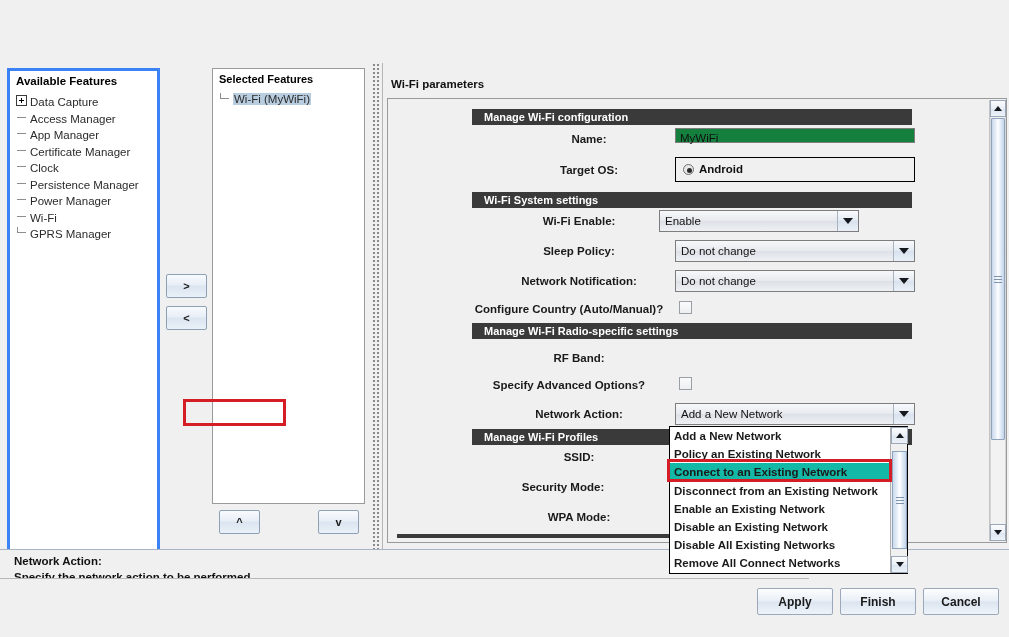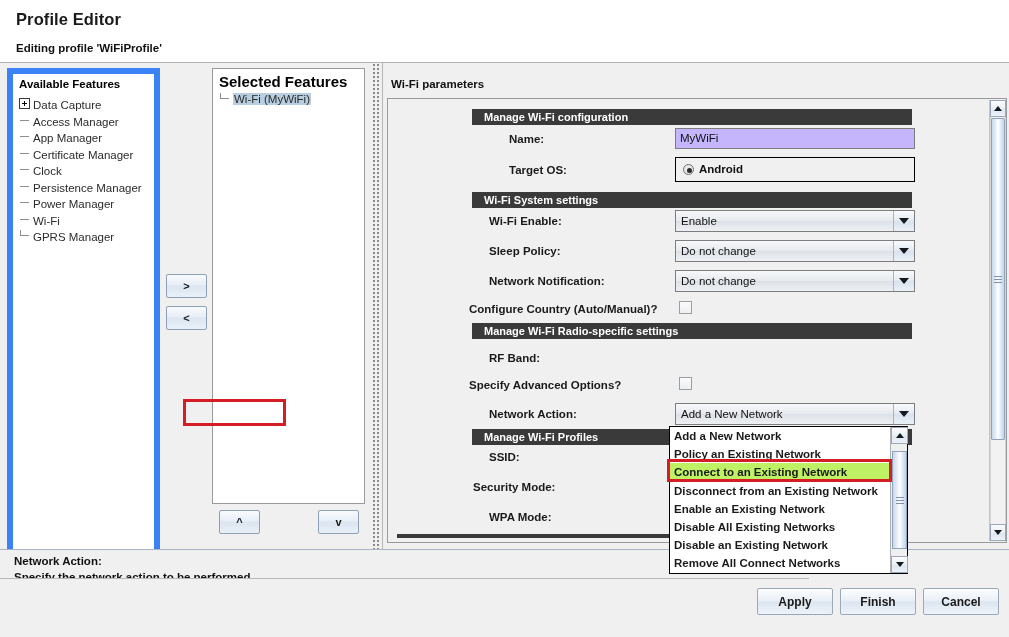--- a/index.html
+++ b/index.html
@@ -32,21 +32,21 @@
 
   
   .body-area {
     position: absolute; left: 0; top: 63px; width: 1009px; height: 486px;
     background: #f0f0f0;
   }
 
   
   .avail-panel {
     position: absolute; left: 7px; top: 5px; width: 153px; height: 515px;
-    background: #ffffff; border: 6px solid #3b82f6;
+    background: #ffffff; border: 3px solid #3b82f6;
     overflow: hidden;
   }
   .avail-title {
     position: absolute; left: 6px; top: 4px;
     font-size: 11.5px; font-weight: bold; color: #000;
   }
   .tree { position: absolute; left: 6px; top: 22px; width: 145px; }
   .tree-row {
     position: relative; height: 16.5px; line-height: 16.5px;
     font-size: 11.5px; color: #2b2b2b; white-space: nowrap;
@@ -88,21 +88,21 @@
   #btn-add { left: 166px; top: 211px; }
   #btn-remove { left: 166px; top: 243px; }
 
   
   .sel-panel {
     position: absolute; left: 212px; top: 5px; width: 153px; height: 436px;
     background: #ffffff; border: 1px solid #9a9a9a; overflow: hidden;
   }
   .sel-title {
     position: absolute; left: 6px; top: 4px;
-    font-size: 15px; font-weight: bold; color: #000;
+    font-size: 11px; font-weight: bold; color: #000;
   }
   .sel-item {
     position: absolute; left: 6px; top: 22px; height: 16.5px; line-height: 16.5px;
     font-size: 11.5px; color: #2b2b2b; white-space: nowrap;
   }
   .sel-item .hl {
     background: #b8cde0; padding: 0 1px;
   }
 
   
@@ -147,28 +147,28 @@
   }
 
   .sect-header {
     position: absolute; left: 83px; width: 440px; height: 16px;
     background: #3a3a3a; color: #ffffff;
     font-size: 11px; font-weight: bold;
     line-height: 16px; padding-left: 12px; white-space: nowrap;
   }
 
   .fld-label {
-    position: absolute; text-align: left;
+    position: absolute; text-align: center;
     font-size: 11.5px; font-weight: bold; color: #1a1a1a;
     white-space: nowrap;
   }
 
   .txtbox {
-    position: absolute; height: 21px;
-    background: #c4b5fd; border: 1px solid #7d7d7d;
+    position: absolute; height: 15px;
+    background: #15803d; border: 1px solid #7d7d7d;
     font-size: 11.5px; color: #111;
     line-height: 19px; padding-left: 4px; white-space: nowrap;
   }
 
   .radiobox {
     position: absolute; height: 25px;
     background: #f0f0f0; border: 1px solid #000000;
     font-size: 11.5px; font-weight: bold; color: #111;
     line-height: 23px; white-space: nowrap;
   }
@@ -254,21 +254,21 @@
     background: #ffffff; border: 1px solid #000000; z-index: 50;
   }
   .dd-list {
     position: absolute; left: 0; top: 0; width: 221px; height: 146px; overflow: hidden;
   }
   .dd-item {
     position: relative; height: 18.2px; line-height: 18.2px;
     font-size: 11.5px; font-weight: bold; color: #1a1a1a;
     padding-left: 4px; white-space: nowrap; cursor: pointer;
   }
-  .dd-item.selected { background: #bef264; }
+  .dd-item.selected { background: #14b8a6; }
   .dd-scroll {
     position: absolute; right: 0; top: 0; width: 17px; height: 146px;
     background: #f0f0f0; border-left: 1px solid #b0b0b0;
   }
   .dd-sbtn {
     position: absolute; left: 0; width: 17px; height: 17px;
     background: linear-gradient(to bottom, #fbfcfe 0%, #e9eff6 50%, #dde6f1 55%, #edf2f8 100%);
     border: 1px solid #9aa8ba;
     display: flex; align-items: center; justify-content: center;
   }
@@ -306,24 +306,20 @@
   }
   #fb-apply { left: 757px; }
   #fb-finish { left: 840px; }
   #fb-cancel { left: 923px; }
 </style>
 </head>
 <body>
 
 <div id="root">
 
-  <div class="header">
-    <div class="header-title">Profile Editor</div>
-    <div class="header-sub">Editing profile 'WiFiProfile'</div>
-  </div>
 
   <div class="body-area">
 
     <div class="avail-panel">
       <div class="avail-title">Available Features</div>
       <div class="tree">
 
         <div class="tree-row">
           <span class="tree-knob"></span><span class="tree-label">Data Capture</span>
         </div>
@@ -381,21 +377,21 @@
           <div class="txtbox" style="left:286px; top:28px; width:240px;">MyWiFi</div>
 
           <div class="fld-label" style="left:120px; top:64px; width:160px;">Target OS:</div>
           <div class="radiobox" style="left:286px; top:57px; width:240px;">
             <span class="radio-dot"></span><span>Android</span>
           </div>
 
           <div class="sect-header" style="top:92px;">Wi-Fi System settings</div>
 
           <div class="fld-label" style="left:100px; top:115px; width:180px;">Wi-Fi Enable:</div>
-          <div class="combo" style="left:286px; top:110px; width:240px;">
+          <div class="combo" style="left:270px; top:110px; width:200px;">
             <span>Enable</span>
             <span class="combo-arrow">
                 <span class="tri-down"></span>
               </span>
           </div>
 
           <div class="fld-label" style="left:100px; top:145px; width:180px;">Sleep Policy:</div>
           <div class="combo" style="left:286px; top:140px; width:240px;">
             <span>Do not change</span>
             <span class="combo-arrow">
@@ -461,22 +457,22 @@
 
   </div>
 
   <div class="dropdown">
     <div class="dd-list">
       <div class="dd-item">Add a New Network</div>
       <div class="dd-item">Policy an Existing Network</div>
       <div class="dd-item selected">Connect to an Existing Network</div>
       <div class="dd-item">Disconnect from an Existing Network</div>
       <div class="dd-item">Enable an Existing Network</div>
+      <div class="dd-item">Disable an Existing Network</div>
       <div class="dd-item">Disable All Existing Networks</div>
-      <div class="dd-item">Disable an Existing Network</div>
       <div class="dd-item">Remove All Connect Networks</div>
     </div>
     <div class="dd-scroll">
       <div class="dd-sbtn" style="top:0px;">
           <span class="tri-up-s"></span>
         </div>
       <div class="dd-thumb" style="top:24px; height:98px;">
         <span class="vs-grip" style="top:45px;">
             <i></i>
             <i></i>

